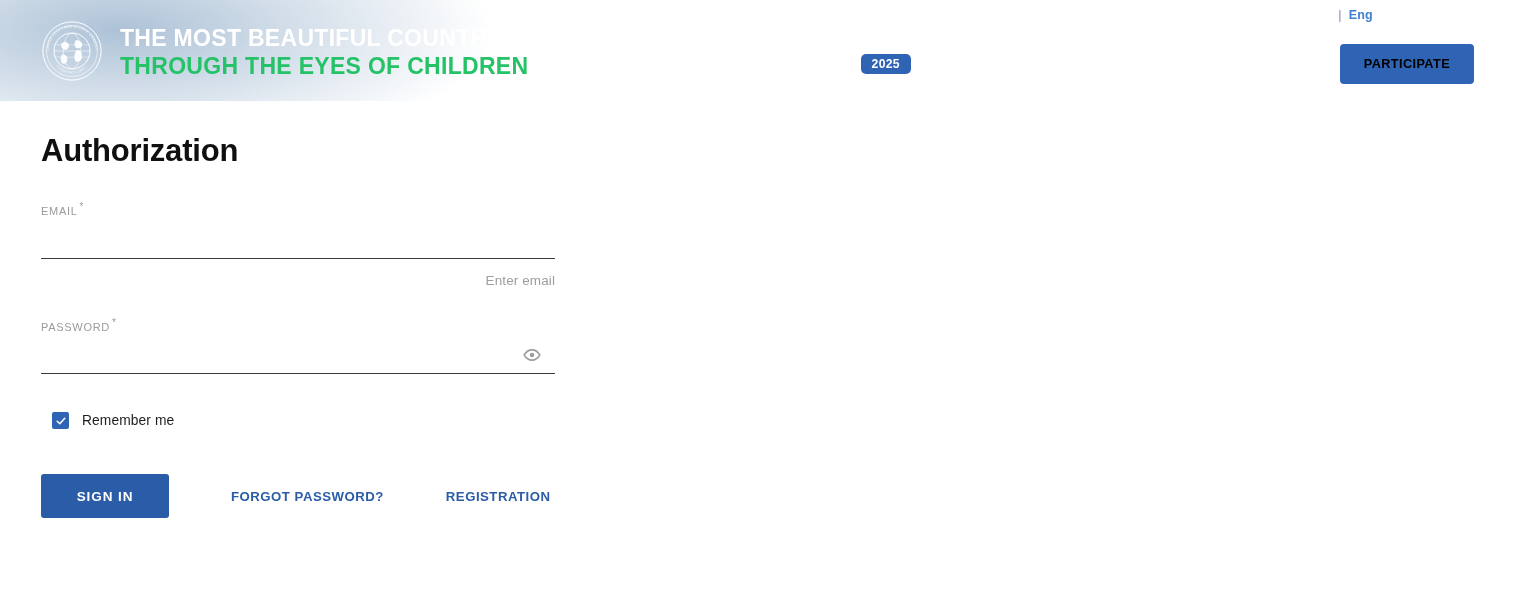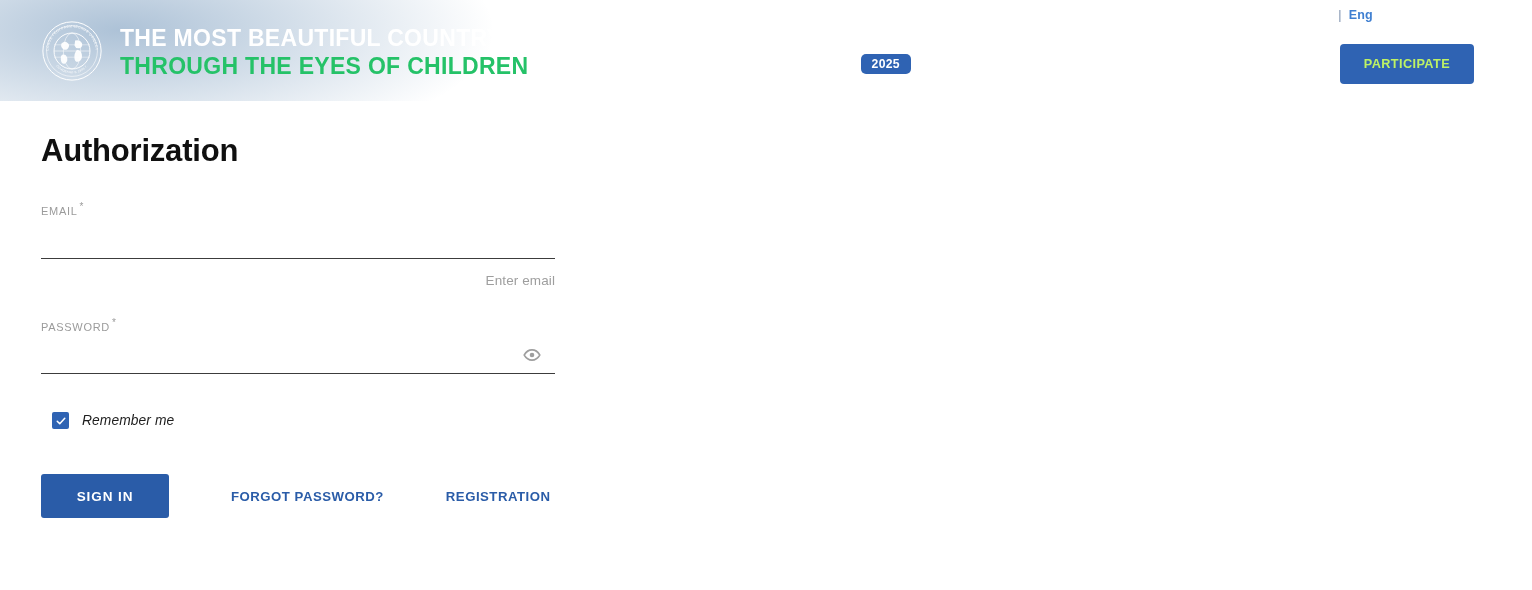--- a/index.html
+++ b/index.html
@@ -130,21 +130,21 @@
     color: #ffffff;
     font-size: 12.2px;
     font-weight: bold;
     letter-spacing: .3px;
     border-radius: 5px;
     padding: 4px 11px 4px 11px;
     line-height: 1;
   }
   .participate-btn {
     background: #2f63b3;
-    color: #bef264;
+    color: #000000;
     font-size: 12.7px;
     font-weight: bold;
     letter-spacing: .4px;
     border: none;
     border-radius: 4px;
     padding: 13px 24px;
     cursor: pointer;
     margin-left: 5px;
     font-family: "Liberation Sans", sans-serif;
     white-space: nowrap;
@@ -232,21 +232,20 @@
 
   
   .remember-row {
     display: flex;
     align-items: center;
     gap: 13px;
     margin-top: 38px;
     margin-left: 11px;
     cursor: pointer;
     width: fit-content;
-    font-style: italic;
   }
   .checkbox-box {
     width: 17px;
     height: 17px;
     border-radius: 2px;
     background: #2f63b3;
     display: flex;
     align-items: center;
     justify-content: center;
     flex: 0 0 auto;

